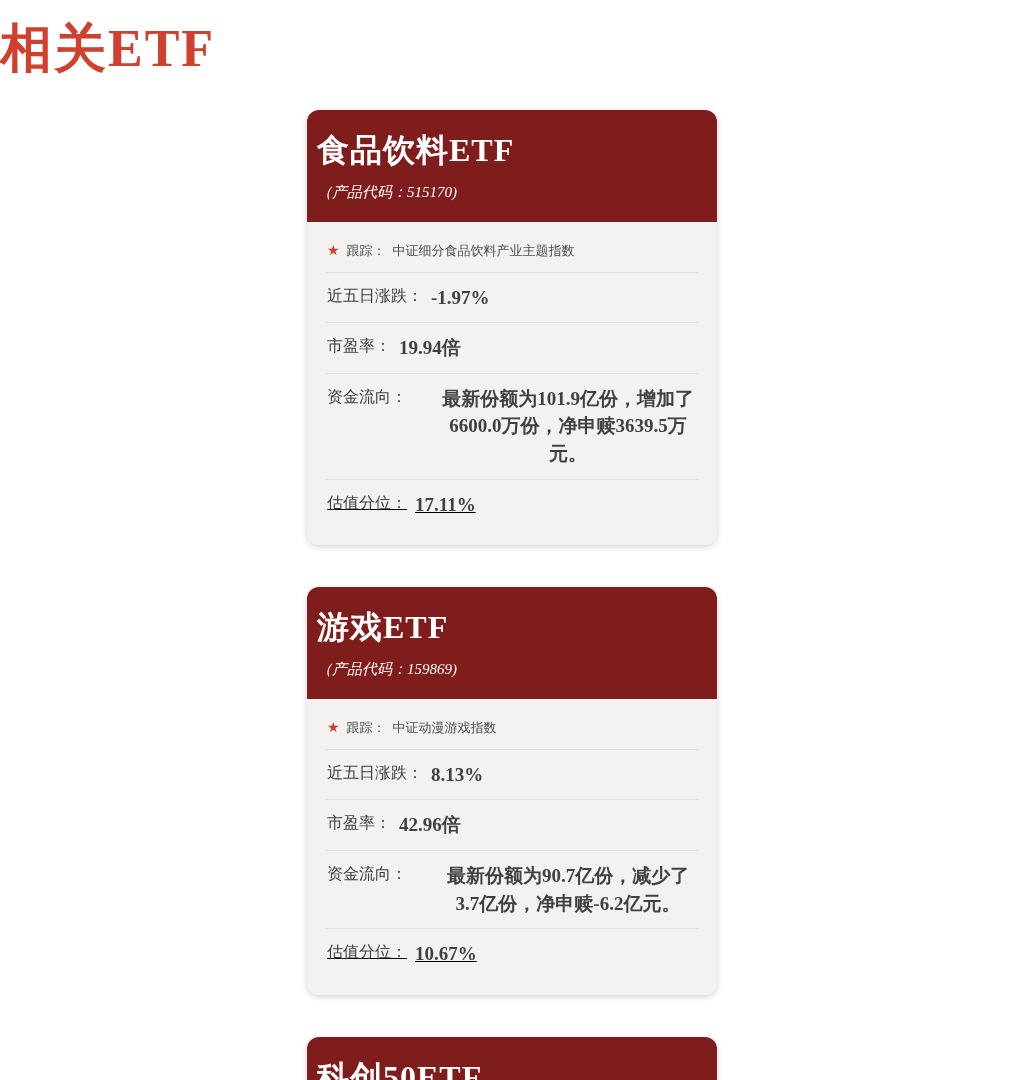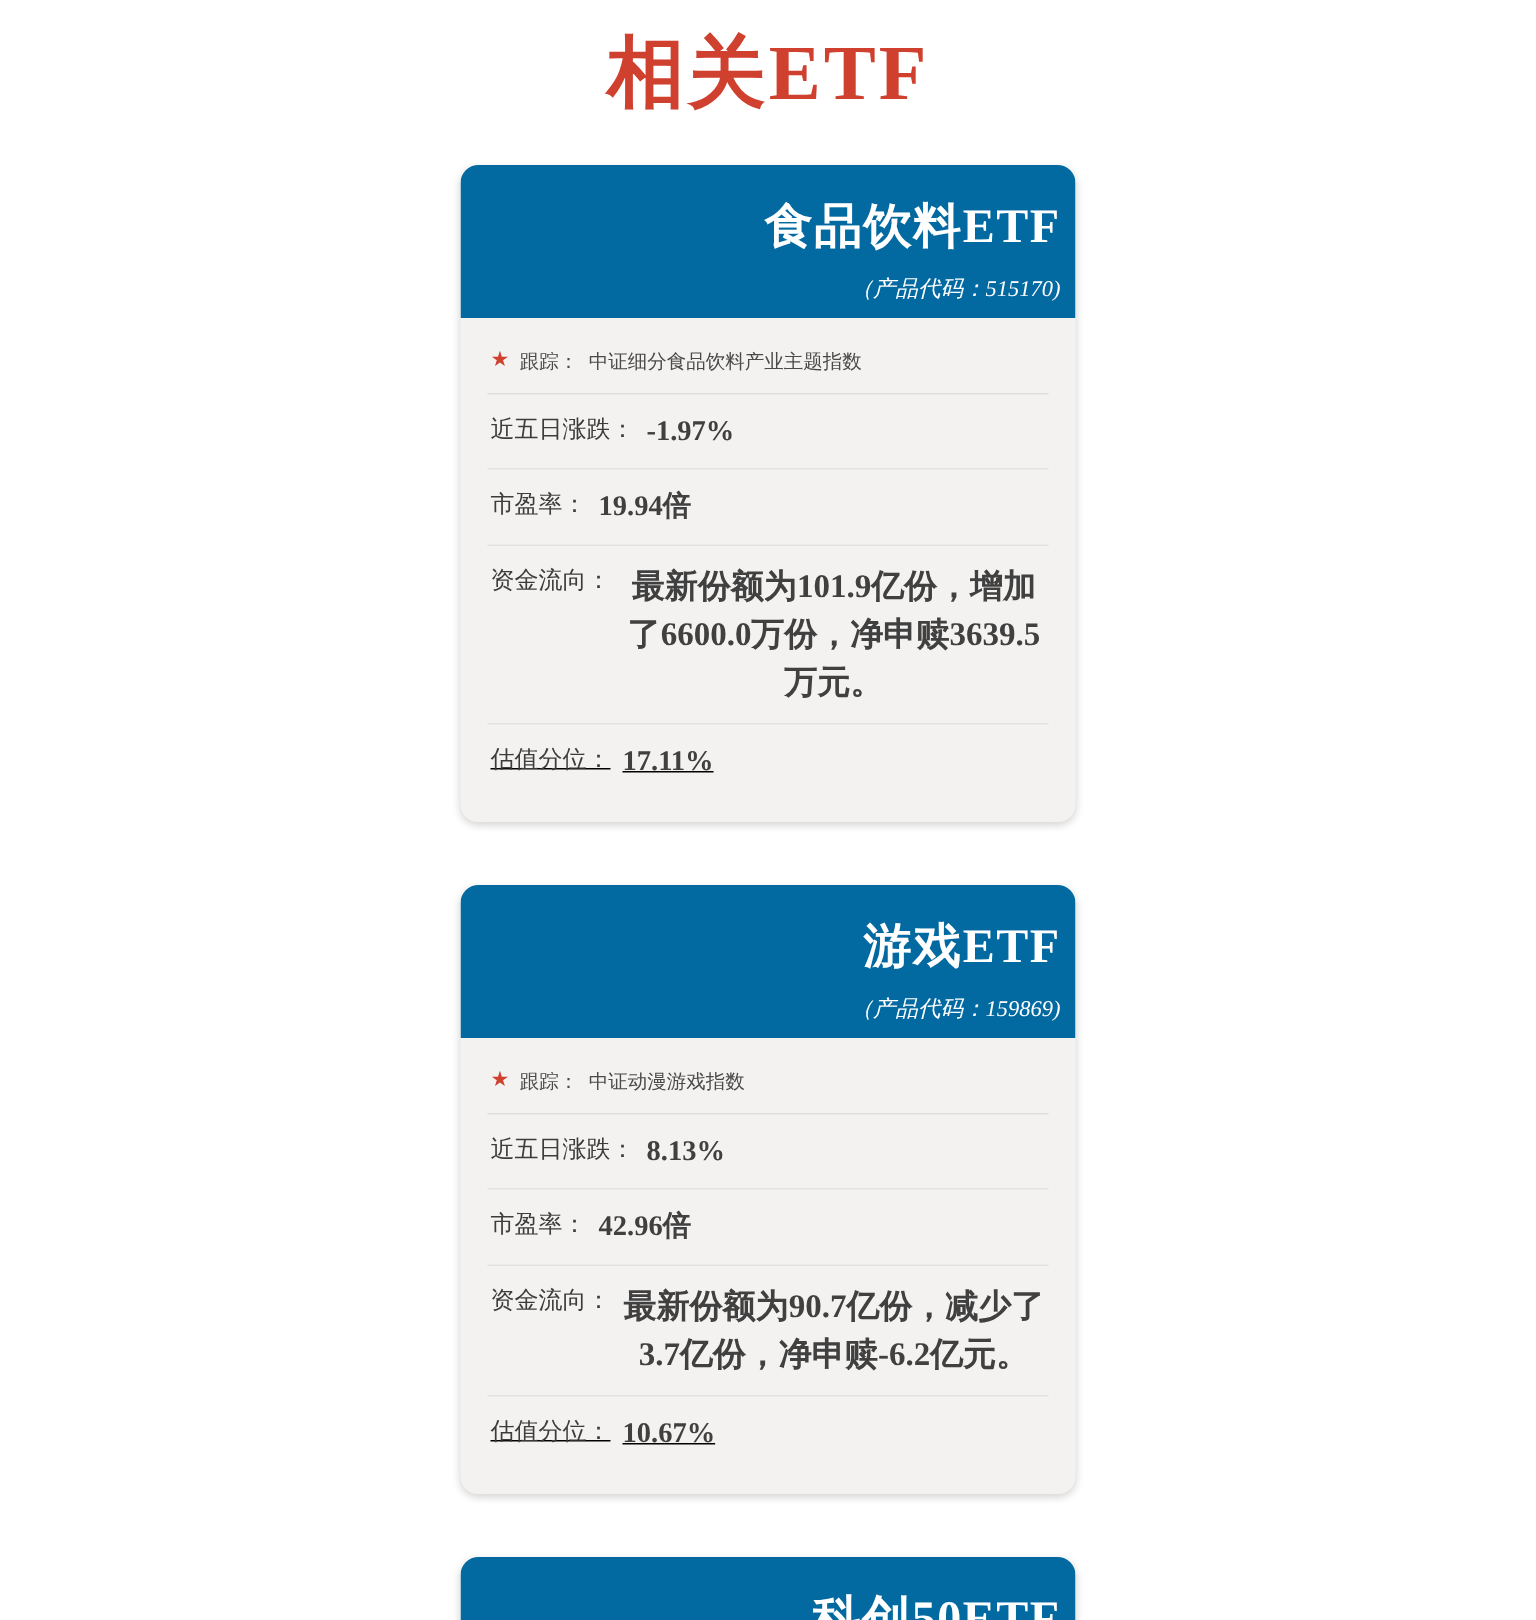--- a/index.html
+++ b/index.html
@@ -11,21 +11,20 @@
     min-height: 1080px;
     background: #ffffff;
     font-family: "Liberation Serif", "DejaVu Serif", serif;
   }
   .page {
     width: 1024px;
     box-sizing: border-box;
     padding: 0 0 20px 0;
   }
   .page-title {
-    text-align: center;
     color: #d0402f;
     font-size: 52px;
     font-weight: bold;
     letter-spacing: 2px;
     margin: 14px 0 26px 0;
     font-family: "Liberation Serif", "DejaVu Serif", serif;
   }
   .grid {
     display: flex;
     flex-wrap: wrap;
@@ -37,24 +36,24 @@
   .card {
     width: 410px;
     border-radius: 12px;
     overflow: hidden;
     box-shadow: 0 2px 6px rgba(0,0,0,0.18);
     background: #f4f2f0;
     display: flex;
     flex-direction: column;
   }
   .card-head {
-    background: #0369a1;
+    background: #7f1d1d;
     color: #ffffff;
-    padding: 22px 10px 10px 10px;
-    text-align: right;
+    padding: 22px 10px 20px 10px;
+    text-align: left;
   }
   .card-title {
     font-size: 32px;
     font-weight: bold;
     line-height: 1.15;
     letter-spacing: 1px;
   }
   .card-code {
     font-size: 15px;
     margin-top: 14px;
@@ -101,21 +100,22 @@
     white-space: nowrap;
     padding-top: 2px;
   }
   .row-value {
     color: #404040;
     font-size: 19px;
     font-weight: bold;
     line-height: 1.45;
   }
   .row.flow .row-value {
-    font-size: 22px;
+    font-size: 19px;
+    margin-left: 24px;
   }
 </style>
 </head>
 <body>
 
 <div class="page">
 
   <div class="page-title">相关ETF</div>
 
   <div class="grid">

